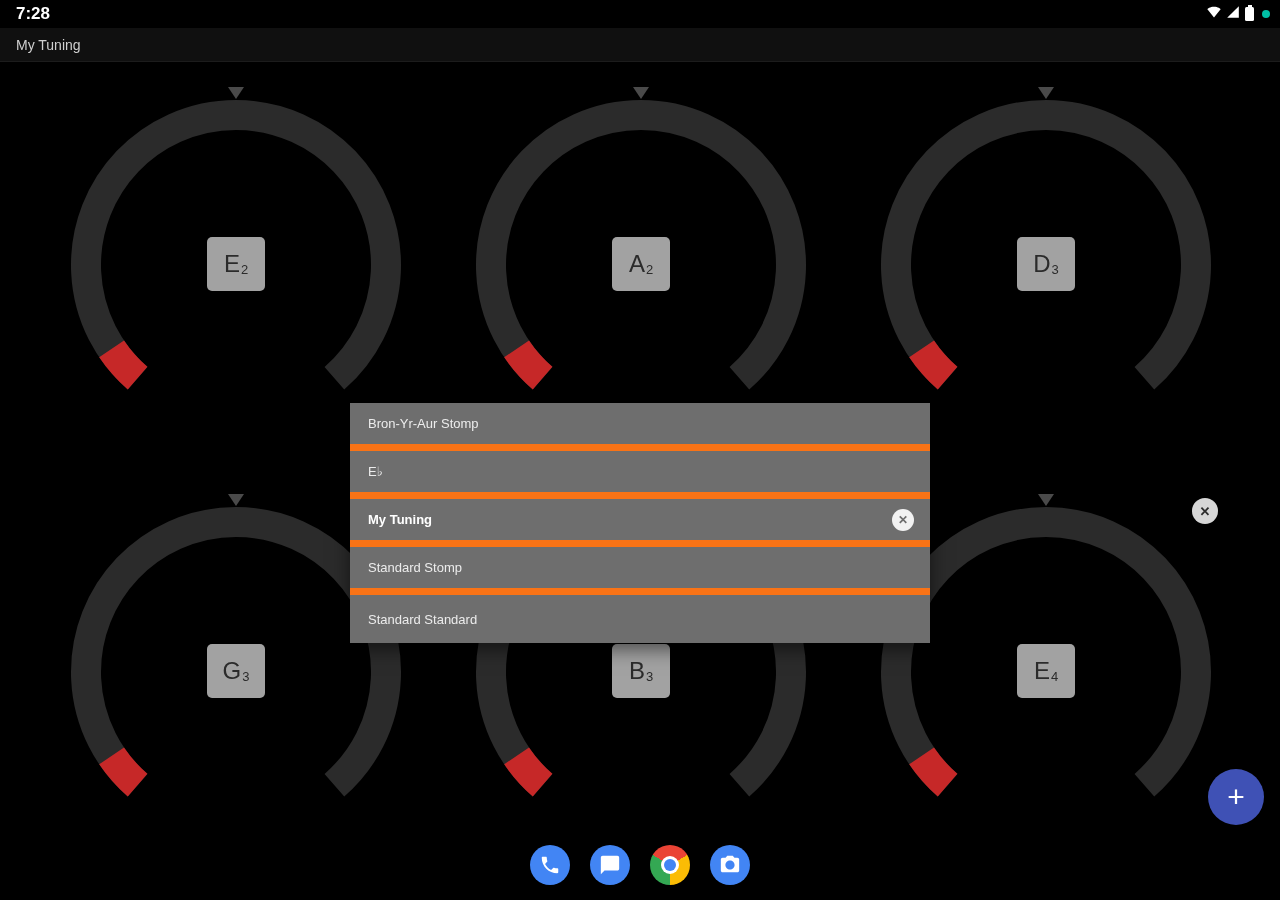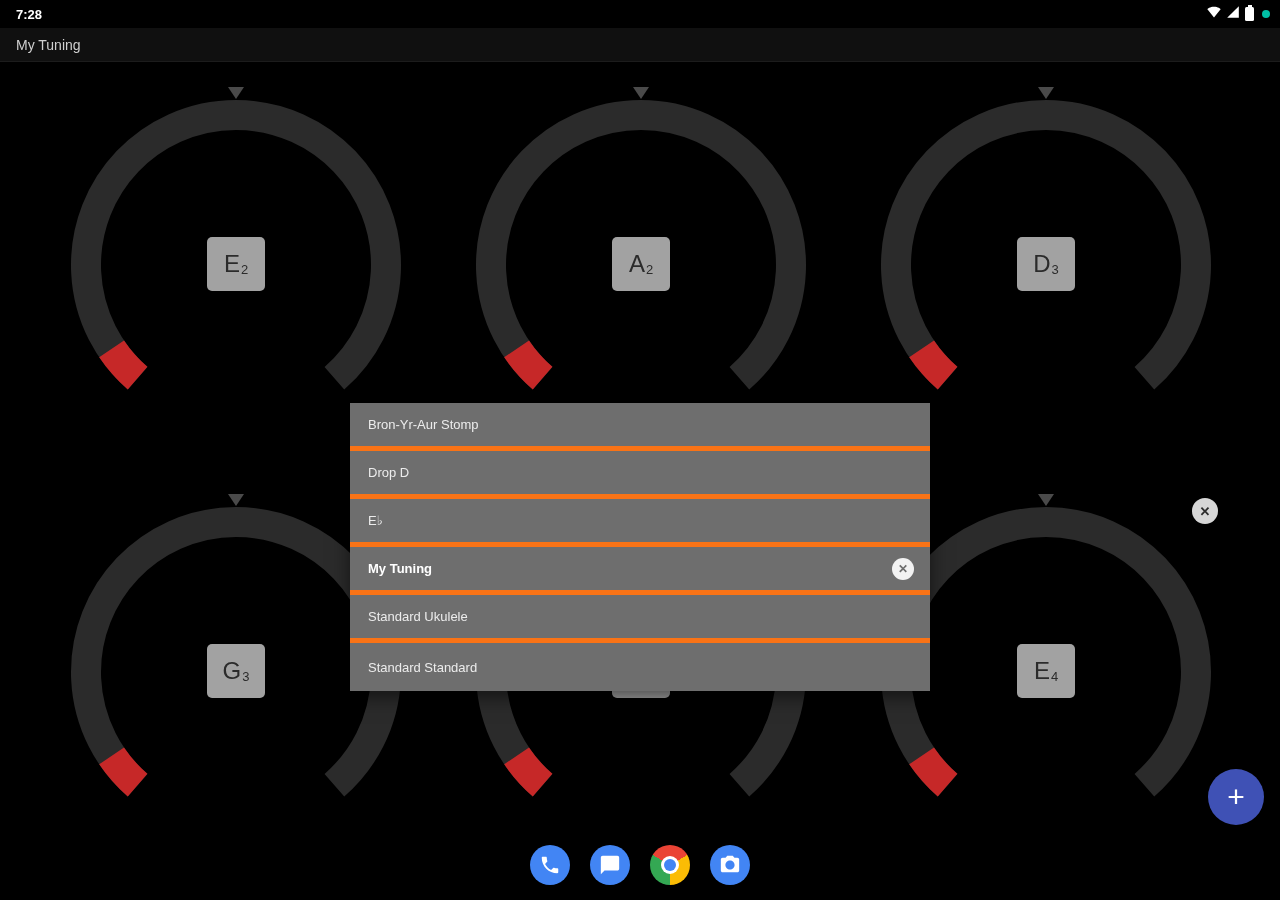--- a/index.html
+++ b/index.html
@@ -3,21 +3,21 @@
 <meta charset="utf-8">
 <style>
   html,body{margin:0;padding:0;background:#000;}
   .screen{position:relative;width:1280px;height:900px;background:#000;overflow:hidden;
           font-family:"Liberation Sans",sans-serif;}
 
   
   .status-bar{position:absolute;left:0;top:0;width:100%;height:28px;background:#000;
               display:flex;align-items:center;justify-content:space-between;
               padding:0 10px;box-sizing:border-box;z-index:20;}
-  .status-time{color:#fff;font-size:13px;font-weight:bold;margin-left:6px;}
+  .status-time{color:#fff;font-size:17px;font-weight:bold;margin-left:6px;}
   .status-icons{display:flex;align-items:center;gap:5px;}
   .battery{width:9px;height:14px;background:#fff;border-radius:1.5px;position:relative;}
   .battery:before{content:"";position:absolute;top:-2px;left:2.5px;width:4px;height:2px;background:#fff;}
   .privacy-dot{width:8px;height:8px;border-radius:50%;margin-left:3px;}
 
   
   .app-bar{position:absolute;left:0;top:28px;width:100%;height:34px;background:#101010;
            display:flex;align-items:center;padding-left:16px;box-sizing:border-box;
            border-bottom:1px solid #1c1c1c;z-index:19;}
   .app-bar-title{color:#cfcfcf;font-size:14px;}
@@ -28,21 +28,21 @@
              display:flex;align-items:center;justify-content:center;cursor:pointer;
              box-shadow:0 1px 2px rgba(0,0,0,.6);}
   .note-chip .note{font-size:24px;}
   .note-chip .oct{font-size:13px;margin-top:10px;margin-left:1px;}
 
   
   .menu{position:absolute;left:350px;top:403px;width:580px;z-index:10;
         box-shadow:0 6px 18px rgba(0,0,0,.55);}
   .menu-item{height:48px;display:flex;align-items:center;padding:0 16px 0 18px;
              box-sizing:border-box;color:#ececec;font-size:13px;cursor:pointer;
-             border-bottom:5px solid #f97316;justify-content:space-between;}
+             border-bottom:7px solid #f97316;justify-content:space-between;}
   .menu-item:last-child{border-bottom:none;}
   .menu-item.selected span.lbl{font-weight:bold;color:#fff;}
   .cancel-icon{width:22px;height:22px;border-radius:50%;background:#f2f2f2;color:#6e6e6e;
                display:flex;align-items:center;justify-content:center;font-size:12px;
                font-weight:bold;cursor:pointer;flex:0 0 auto;}
 
   
   .floating-cancel{position:absolute;left:1192px;top:498px;width:26px;height:26px;border-radius:50%;
                    background:#d6d6d6;color:#2b2b2b;display:flex;align-items:center;
                    justify-content:center;font-size:13px;font-weight:bold;z-index:5;cursor:pointer;}
@@ -143,31 +143,28 @@
        <span class="note">E</span>
        <span class="oct">4</span>
      </div></div>
     </div>
 
   <div class="menu" id="menu" style="background: rgb(110, 110, 110);">
       <div class="menu-item">
         <span class="lbl">Bron-Yr-Aur Stomp</span>
       </div>
       <div class="menu-item">
-        <span class="lbl">Drop D</span>
-      </div>
-      <div class="menu-item">
         <span class="lbl">E♭</span>
       </div>
       <div class="menu-item selected">
         <span class="lbl">My Tuning</span>
         <span class="cancel-icon">✕</span>
       </div>
       <div class="menu-item">
-        <span class="lbl">Standard Ukulele</span>
+        <span class="lbl">Standard Stomp</span>
       </div>
       <div class="menu-item">
         <span class="lbl">Standard Standard</span>
       </div>
     </div>
 
   <div class="floating-cancel">✕</div>
 
   <button class="fab" id="fab" style="background: rgb(63, 81, 181);">
     <span>+</span>

